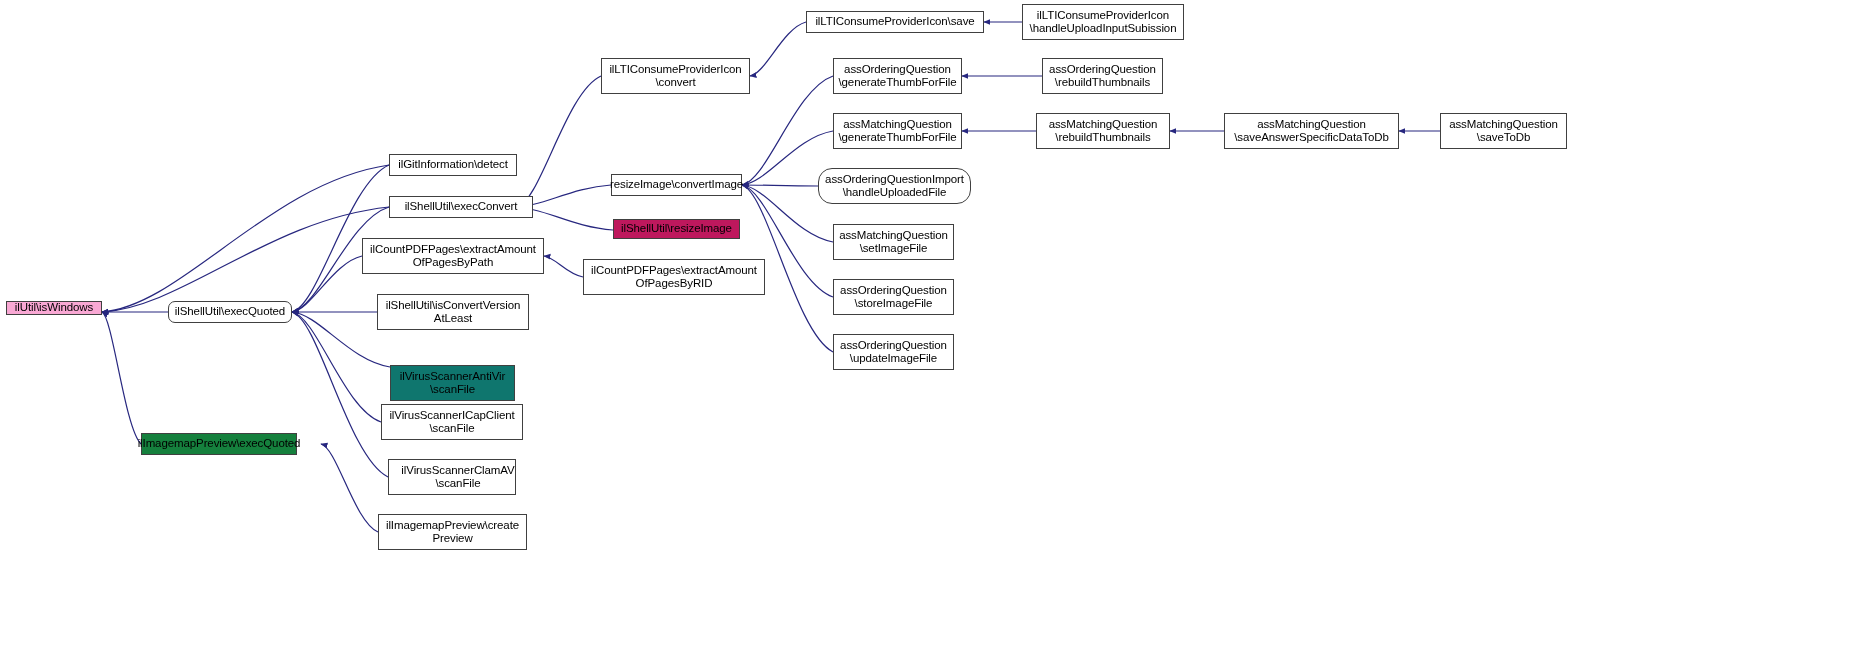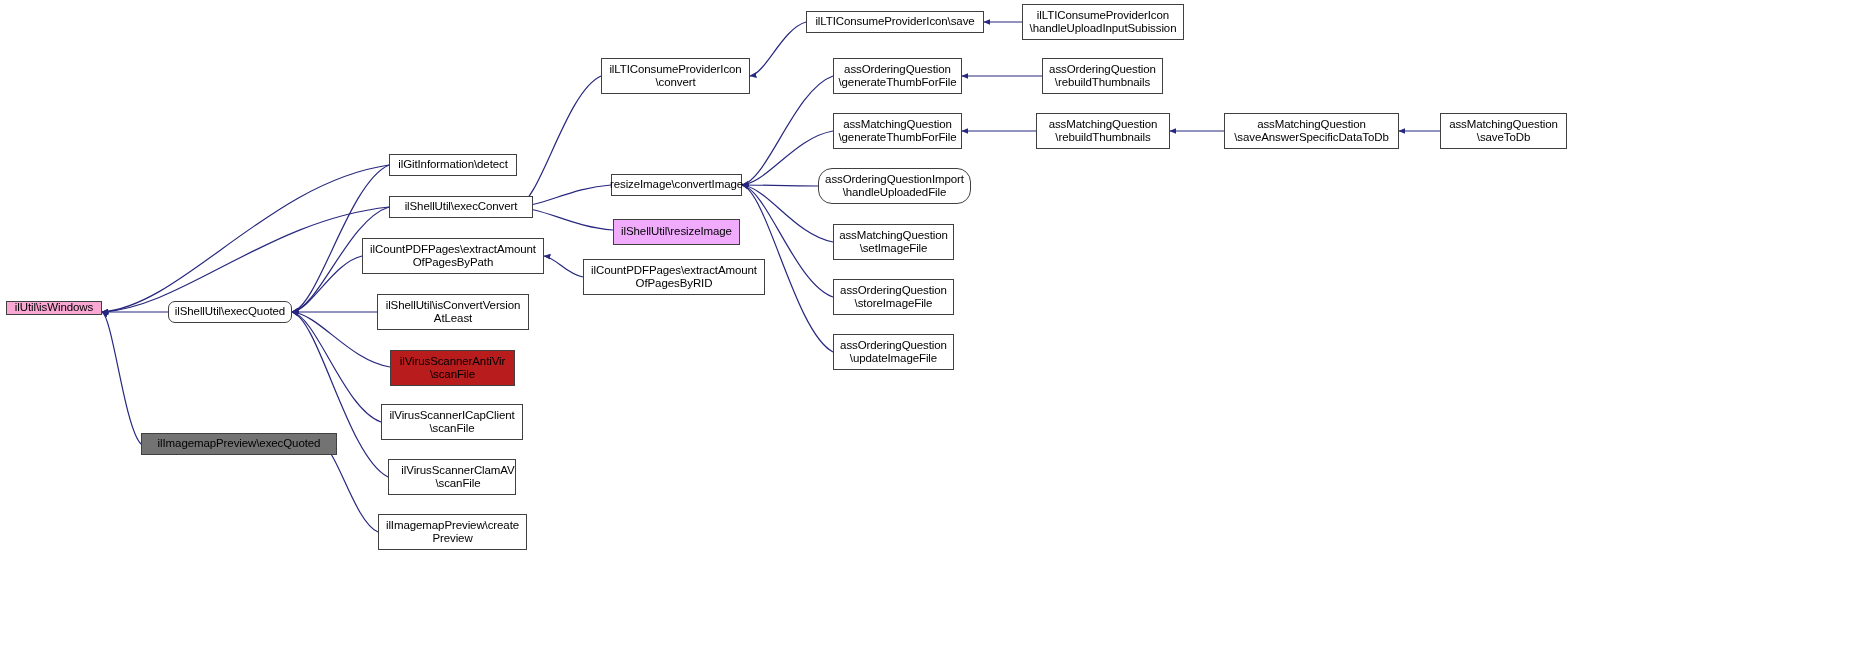--- a/index.html
+++ b/index.html
@@ -73,39 +73,39 @@
       <path d="M 833 242 C 794.78 235.16, 767.48 187.394, 742 185" fill="none" stroke="#27277f" stroke-width="1.2" marker-end="url(#ah)"></path>
       <path d="M 833 297 C 794.78 283.56, 767.48 189.704, 742 185" fill="none" stroke="#27277f" stroke-width="1.2" marker-end="url(#ah)"></path>
       <path d="M 833 352 C 794.78 331.96, 767.48 192.014, 742 185" fill="none" stroke="#27277f" stroke-width="1.2" marker-end="url(#ah)"></path>
       <path d="M 1042 76 C 1008.4 76, 984.4 76, 962 76" fill="none" stroke="#27277f" stroke-width="1.2" marker-end="url(#ah)"></path>
       <path d="M 1036 131 C 1004.92 131, 982.72 131, 962 131" fill="none" stroke="#27277f" stroke-width="1.2" marker-end="url(#ah)"></path>
       <path d="M 1224 131 C 1201.32 131, 1185.12 131, 1170 131" fill="none" stroke="#27277f" stroke-width="1.2" marker-end="url(#ah)"></path>
       <path d="M 1440 131 C 1422.78 131, 1410.48 131, 1399 131" fill="none" stroke="#27277f" stroke-width="1.2" marker-end="url(#ah)"></path>
     </svg>
 <div class="node hl" style="left: 6px; top: 301px; width: 96px; height: 14px; background: #f9a8d4; border-color: rgb(64, 64, 64); color: rgb(0, 0, 0); text-align: right;"><span>ilUtil\isWindows</span></div>
     <div class="node" style="left: 168px; top: 301px; width: 124px; height: 22px; background: rgb(255, 255, 255); border-color: rgb(64, 64, 64); color: rgb(0, 0, 0); border-radius: 7px;"><span>ilShellUtil\execQuoted</span></div>
-    <div class="node" style="left: 141px; top: 433px; width: 196px; height: 22px; background: #737373; border-color: rgb(64, 64, 64); color: rgb(0, 0, 0);"><span>ilImagemapPreview\execQuoted</span></div>
+    <div class="node" style="left: 141px; top: 433px; width: 156px; height: 22px; background: #15803d; border-color: rgb(64, 64, 64); color: rgb(0, 0, 0);"><span>ilImagemapPreview\execQuoted</span></div>
     <div class="node" style="left: 389px; top: 154px; width: 128px; height: 22px; background: rgb(255, 255, 255); border-color: rgb(64, 64, 64); color: rgb(0, 0, 0);"><span>ilGitInformation\detect</span></div>
     <div class="node" style="left: 389px; top: 196px; width: 144px; height: 22px; background: rgb(255, 255, 255); border-color: rgb(64, 64, 64); color: rgb(0, 0, 0); align-items: center;"><span>ilShellUtil\execConvert</span></div>
     <div class="node" style="left: 362px; top: 238px; width: 182px; height: 36px; background: rgb(255, 255, 255); border-color: rgb(64, 64, 64); color: rgb(0, 0, 0);"><span>ilCountPDFPages\extractAmount
 OfPagesByPath</span></div>
     <div class="node" style="left: 377px; top: 294px; width: 152px; height: 36px; background: rgb(255, 255, 255); border-color: rgb(64, 64, 64); color: rgb(0, 0, 0);"><span>ilShellUtil\isConvertVersion
 AtLeast</span></div>
-    <div class="node" style="left: 390px; top: 350px; width: 125px; height: 36px; background: #b91c1c; border-color: rgb(64, 64, 64); color: rgb(0, 0, 0); align-items: center;"><span>ilVirusScannerAntiVir
+    <div class="node" style="left: 390px; top: 365px; width: 125px; height: 36px; background: #0f766e; border-color: rgb(64, 64, 64); color: rgb(0, 0, 0); align-items: center;"><span>ilVirusScannerAntiVir
 \scanFile</span></div>
     <div class="node" style="left: 381px; top: 404px; width: 142px; height: 36px; background: rgb(255, 255, 255); border-color: rgb(64, 64, 64); color: rgb(0, 0, 0);"><span>ilVirusScannerICapClient
 \scanFile</span></div>
     <div class="node" style="left: 388px; top: 459px; width: 128px; height: 36px; background: rgb(255, 255, 255); border-color: rgb(64, 64, 64); color: rgb(0, 0, 0); padding-left: 12px;"><span>ilVirusScannerClamAV
 \scanFile</span></div>
     <div class="node" style="left: 378px; top: 514px; width: 149px; height: 36px; background: rgb(255, 255, 255); border-color: rgb(64, 64, 64); color: rgb(0, 0, 0);"><span>ilImagemapPreview\create
 Preview</span></div>
     <div class="node" style="left: 601px; top: 58px; width: 149px; height: 36px; background: rgb(255, 255, 255); border-color: rgb(64, 64, 64); color: rgb(0, 0, 0);"><span>ilLTIConsumeProviderIcon
 \convert</span></div>
     <div class="node" style="left: 611px; top: 174px; width: 131px; height: 22px; background: rgb(255, 255, 255); border-color: rgb(64, 64, 64); color: rgb(0, 0, 0);"><span>resizeImage\convertImage</span></div>
-    <div class="node" style="left: 613px; top: 219px; width: 127px; height: 26px; background: #f0abfc; border-color: rgb(64, 64, 64); color: rgb(0, 0, 0);"><span>ilShellUtil\resizeImage</span></div>
+    <div class="node" style="left: 613px; top: 219px; width: 127px; height: 20px; background: #be185d; border-color: rgb(64, 64, 64); color: rgb(0, 0, 0);"><span>ilShellUtil\resizeImage</span></div>
     <div class="node" style="left: 583px; top: 259px; width: 182px; height: 36px; background: rgb(255, 255, 255); border-color: rgb(64, 64, 64); color: rgb(0, 0, 0);"><span>ilCountPDFPages\extractAmount
 OfPagesByRID</span></div>
     <div class="node" style="left: 806px; top: 11px; width: 178px; height: 22px; background: rgb(255, 255, 255); border-color: rgb(64, 64, 64); color: rgb(0, 0, 0);"><span>ilLTIConsumeProviderIcon\save</span></div>
     <div class="node" style="left: 833px; top: 58px; width: 129px; height: 36px; background: rgb(255, 255, 255); border-color: rgb(64, 64, 64); color: rgb(0, 0, 0);"><span>assOrderingQuestion
 \generateThumbForFile</span></div>
     <div class="node" style="left: 833px; top: 113px; width: 129px; height: 36px; background: rgb(255, 255, 255); border-color: rgb(64, 64, 64); color: rgb(0, 0, 0);"><span>assMatchingQuestion
 \generateThumbForFile</span></div>
     <div class="node" style="left: 818px; top: 168px; width: 153px; height: 36px; background: rgb(255, 255, 255); border-color: rgb(64, 64, 64); color: rgb(0, 0, 0); border-radius: 14px;"><span>assOrderingQuestionImport
 \handleUploadedFile</span></div>
     <div class="node" style="left: 833px; top: 224px; width: 121px; height: 36px; background: rgb(255, 255, 255); border-color: rgb(64, 64, 64); color: rgb(0, 0, 0);"><span>assMatchingQuestion

